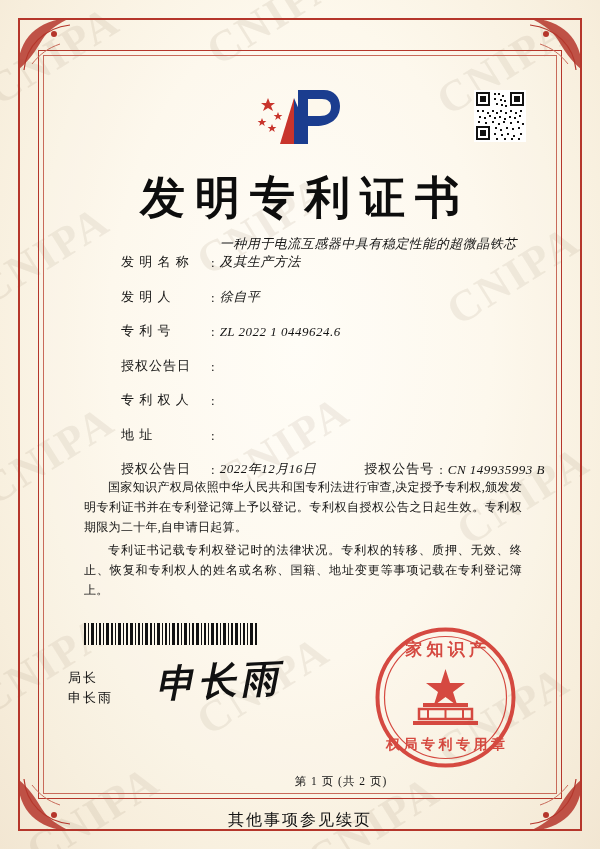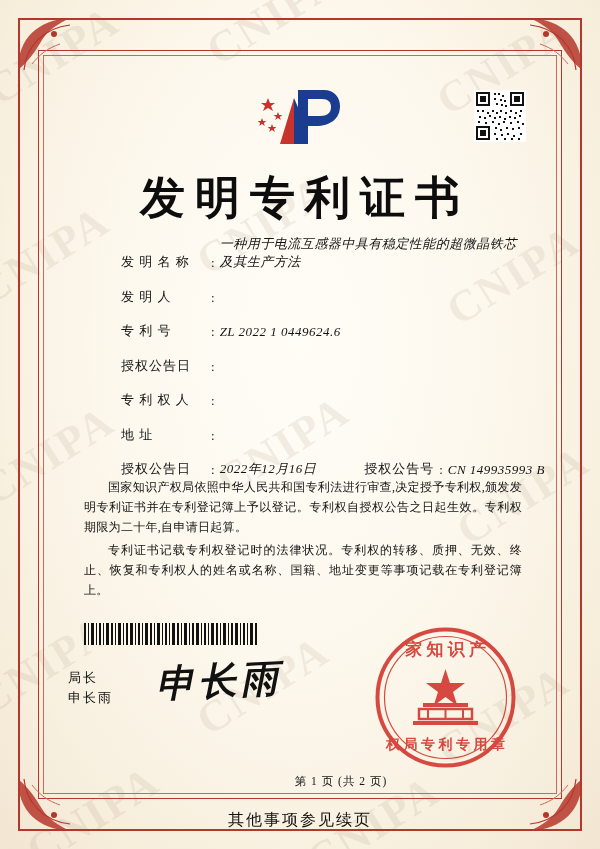--- a/index.html
+++ b/index.html
@@ -371,20 +371,21 @@
 
     <div class="fields">
       <div class="row">
         <span class="label">发 明 名 称</span>
         <span class="colon">:</span>
         <span class="value">一种用于电流互感器中具有稳定性能的超微晶铁芯及其生产方法</span>
       </div>
       <div class="row">
         <span class="label">发  明  人</span>
         <span class="colon">:</span>
+        <span class="value">徐自平</span>
       </div>
       <div class="row">
         <span class="label">专  利  号</span>
         <span class="colon">:</span>
         <span class="value">ZL 2022 1 0449624.6</span>
       </div>
       <div class="row">
         <span class="label">授权公告日</span>
         <span class="colon">:</span>
       </div>

